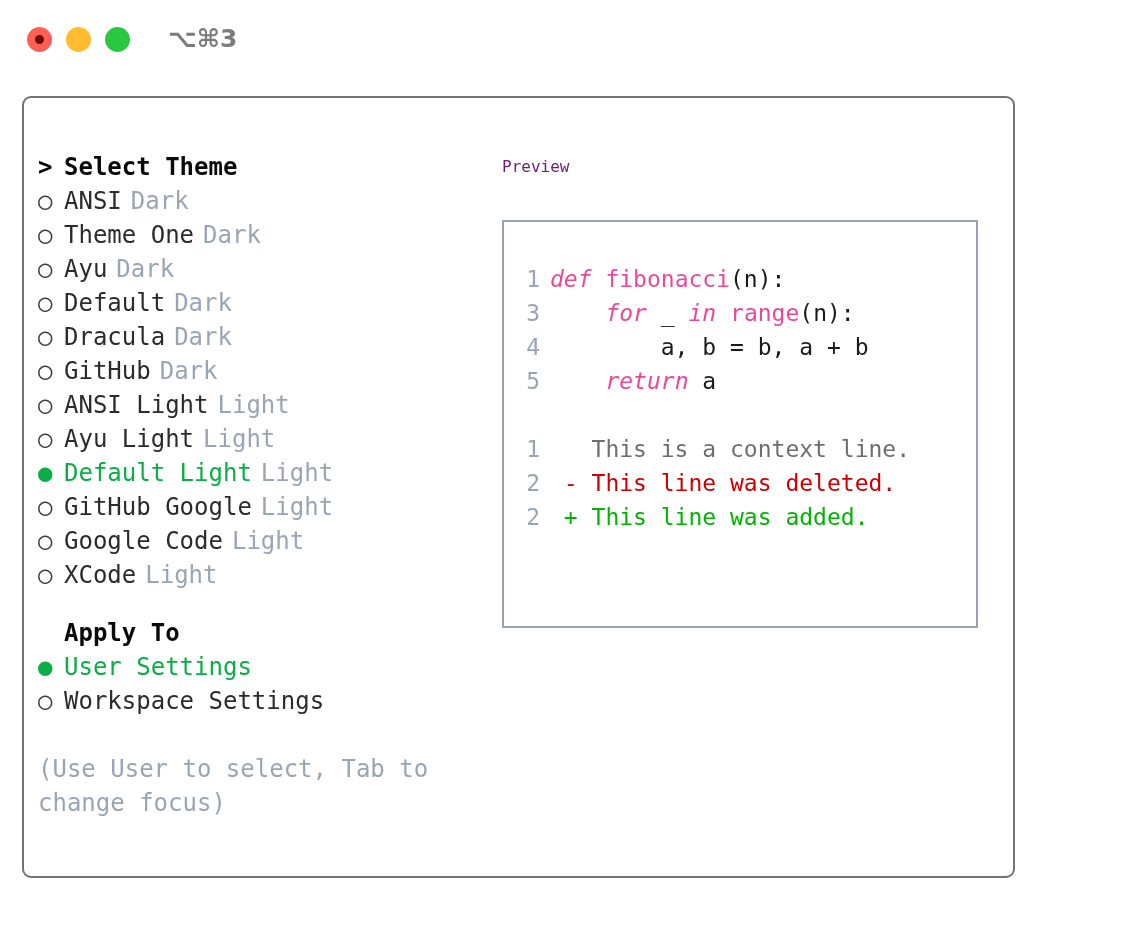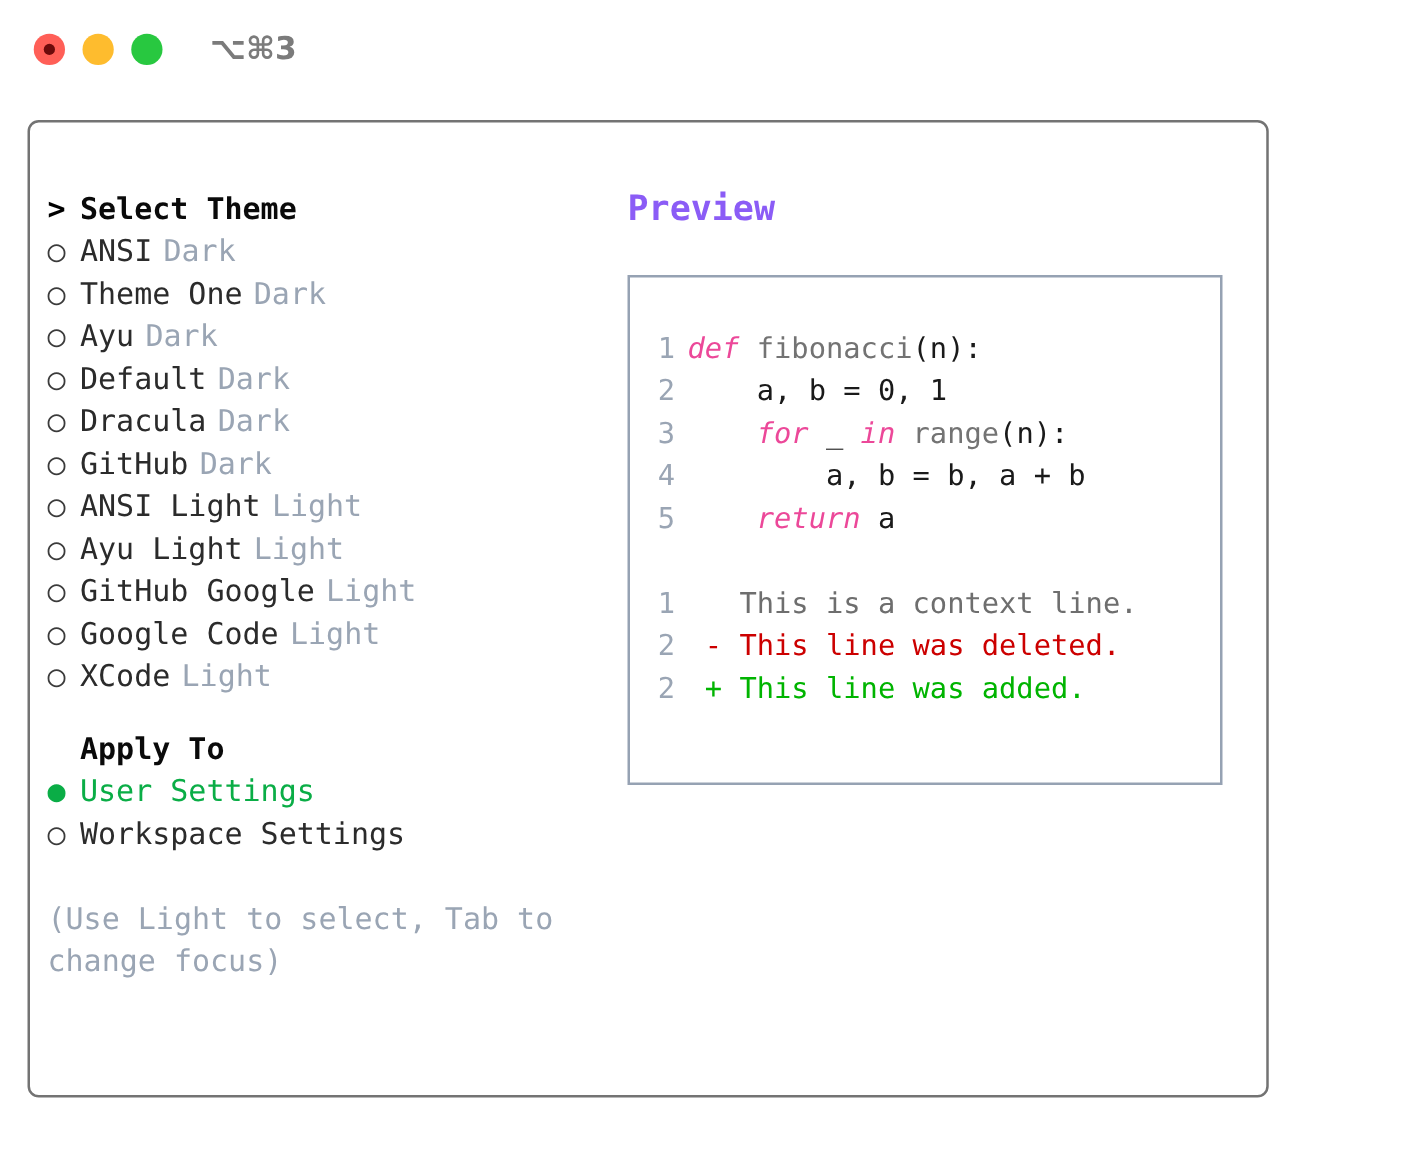--- a/index.html
+++ b/index.html
@@ -131,24 +131,24 @@
   }
 
   
   #preview-column {
     position: absolute;
     left: 478px;
     top: 52px;
     width: 500px;
   }
   #preview-title {
-    font-size: 28px;
-    line-height: 34px;
-    font-weight: bold;
-    color: #8b5cf6;
+    font-size: 16px;
+    line-height: 34px;
+    font-weight: normal;
+    color: #701a75;
   }
   #preview-box {
     margin-top: 36px;
     width: 476px;
     height: 408px;
     border: 2px solid #96a2b3;
     box-sizing: border-box;
     background: #ffffff;
     position: relative;
   }
@@ -165,21 +165,21 @@
     white-space: pre;
   }
   .lno {
     display: inline-block;
     width: 26px;
     text-align: right;
     color: #9aa5b4;
     margin-right: 10px;
   }
   .kw   { color: #ec4899; font-style: italic; }
-  .fn   { color: #737373; }
+  .fn   { color: #ec4899; }
   .pl   { color: #1a1a1a; }
   .blank { height: 34px; }
   .ctx  { color: #6e6e6e; }
   .del  { color: #cc0000; }
   .add  { color: #00b400; text-align: center; }
 </style>
 </head>
 <body>
 
 <div id="window">
@@ -201,43 +201,43 @@
 
       <div id="theme-items">
           <div class="row"><span class="bullet">○</span><span class="theme-name">ANSI</span><span class="theme-tag">Dark</span></div>
           <div class="row"><span class="bullet">○</span><span class="theme-name">Theme One</span><span class="theme-tag">Dark</span></div>
           <div class="row"><span class="bullet">○</span><span class="theme-name">Ayu</span><span class="theme-tag">Dark</span></div>
           <div class="row"><span class="bullet">○</span><span class="theme-name">Default</span><span class="theme-tag">Dark</span></div>
           <div class="row"><span class="bullet">○</span><span class="theme-name">Dracula</span><span class="theme-tag">Dark</span></div>
           <div class="row"><span class="bullet">○</span><span class="theme-name">GitHub</span><span class="theme-tag">Dark</span></div>
           <div class="row"><span class="bullet">○</span><span class="theme-name">ANSI Light</span><span class="theme-tag">Light</span></div>
           <div class="row"><span class="bullet">○</span><span class="theme-name">Ayu Light</span><span class="theme-tag">Light</span></div>
+          <div class="row selected"><span class="bullet sel">●</span><span class="theme-name">Default Light</span><span class="theme-tag">Light</span></div>
           <div class="row"><span class="bullet">○</span><span class="theme-name">GitHub Google</span><span class="theme-tag">Light</span></div>
           <div class="row"><span class="bullet">○</span><span class="theme-name">Google Code</span><span class="theme-tag">Light</span></div>
           <div class="row"><span class="bullet">○</span><span class="theme-name">XCode</span><span class="theme-tag">Light</span></div>
         </div>
 
       <div class="row" id="apply-header">
         <span class="hdr-indent"></span><span class="section-title">Apply To</span>
       </div>
 
       <div id="apply-items">
           <div class="row selected"><span class="bullet sel">●</span><span class="theme-name">User Settings</span></div>
           <div class="row"><span class="bullet">○</span><span class="theme-name">Workspace Settings</span></div>
         </div>
 
-      <div id="hint">(Use Light to select, Tab to change focus)</div>
+      <div id="hint">(Use User to select, Tab to change focus)</div>
     </div>
 
     <div id="preview-column">
       <div id="preview-title">Preview</div>
       <div id="preview-box">
         <div id="code-area">
             <div class="cline"><span class="lno">1</span><span class="kw">def </span><span class="fn">fibonacci</span><span class="pl">(n):</span></div>
-            <div class="cline"><span class="lno">2</span><span class="pl">    a, b = 0, 1</span></div>
             <div class="cline"><span class="lno">3</span><span class="pl">    </span><span class="kw">for</span><span class="pl"> _ </span><span class="kw">in</span><span class="pl"> </span><span class="fn">range</span><span class="pl">(n):</span></div>
             <div class="cline"><span class="lno">4</span><span class="pl">        a, b = b, a + b</span></div>
             <div class="cline"><span class="lno">5</span><span class="pl">    </span><span class="kw">return</span><span class="pl"> a</span></div>
             <div class="blank"></div>
             <div class="cline"><span class="lno">1</span><span class="ctx">   This is a context line.</span></div>
             <div class="cline"><span class="lno">2</span><span class="del"> - This line was deleted.</span></div>
             <div class="cline"><span class="lno">2</span><span class="add"> + This line was added.</span></div>
           </div>
       </div>
     </div>

